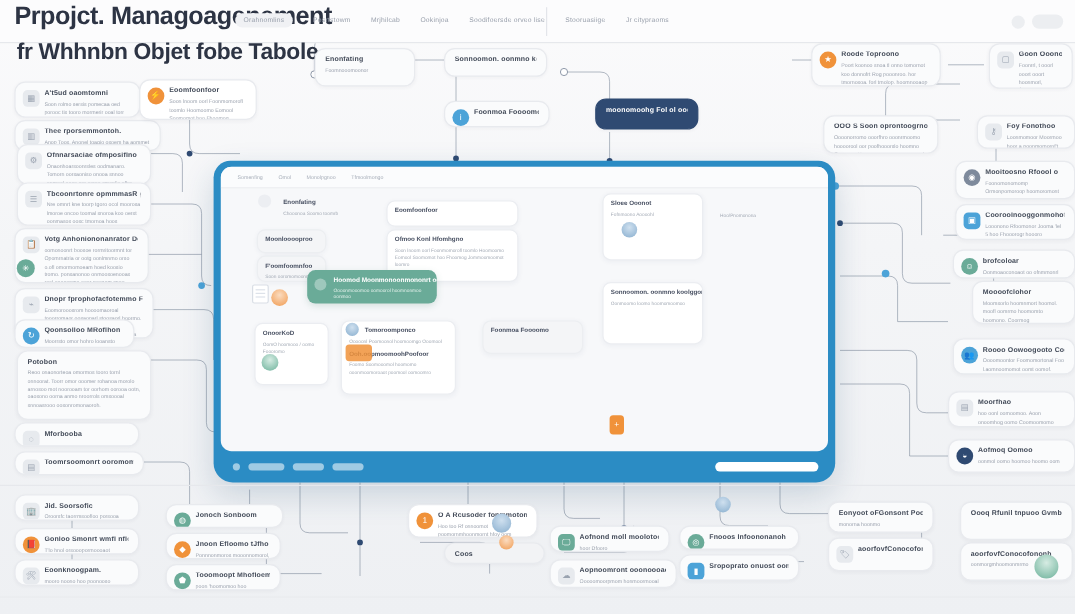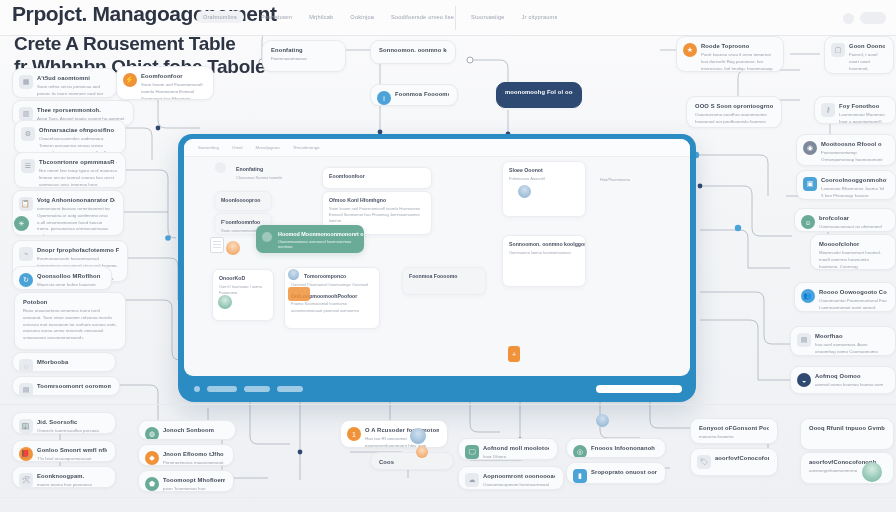--- a/index.html
+++ b/index.html
@@ -239,21 +239,20 @@
       <span class="navitem">Jr citypraoms</span>
     </div>
     <div id="nav-divider"></div>
     <div id="topright">
       <span class="trdot"></span>
       <span class="trpill"></span>
     </div>
   </div>
 
   <div id="headline">
-    <span>Crete A Rousement Table</span>
     <span class="l2">fr Whhnbn Objet fobe Tabole</span>
   </div>
 
   <div class="card withicon" style="left:12px; top:68px; width:105px; height:30px;">
     <span class="cicon ic-grey">▦</span>
     <div class="ttl">A't5ud oaomtomni</div>
     <div class="bd">Soon rolmo sersis pomecaa oed porooc tis tooro mormerir ooal torr</div>
   </div>
 
   <div class="card withicon" style="left:12px; top:100px; width:122px; height:26px;">

